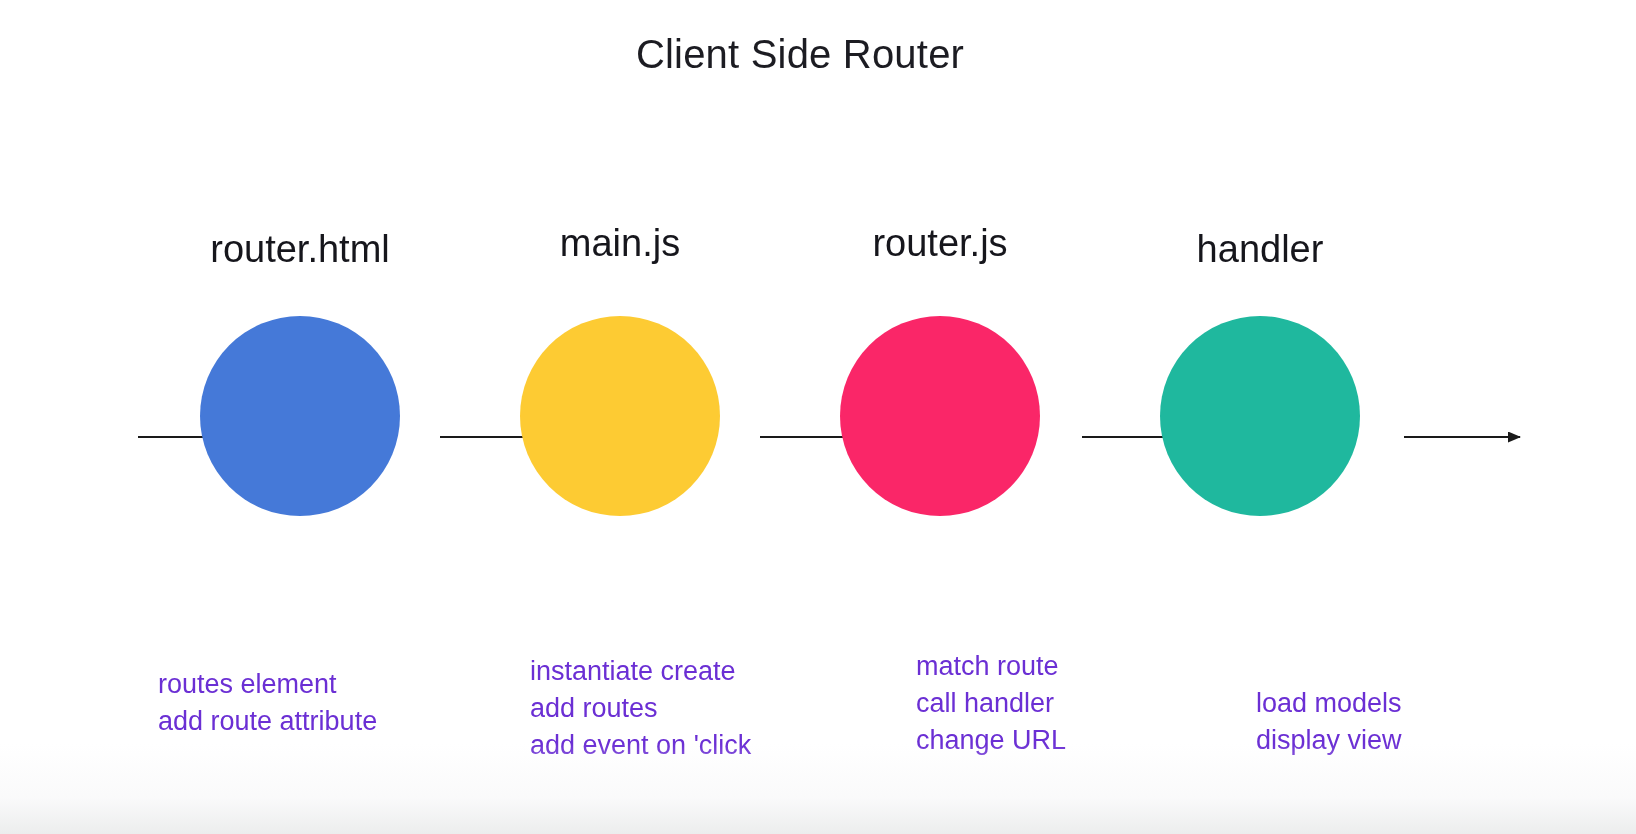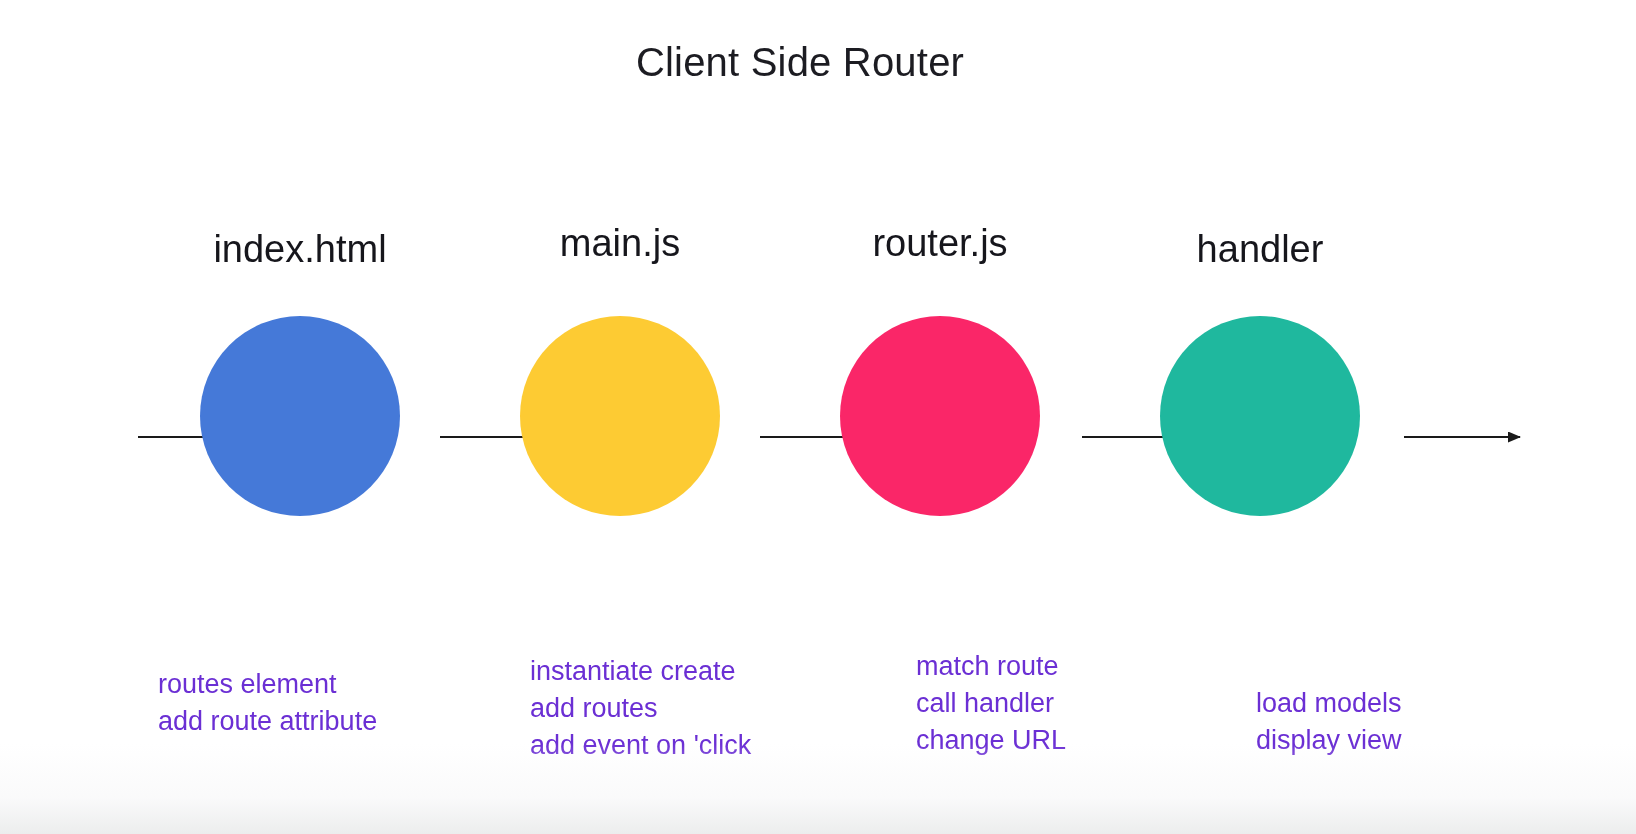--- a/index.html
+++ b/index.html
@@ -35,21 +35,20 @@
     width: 1636px;
     text-align: center;
     font-size: 40px;
     font-weight: 400;
     color: #1c1c22;
     letter-spacing: 0.2px;
   }
   #diagram-title .t-inner {
     display: inline-block;
     transform: translateX(-18px);
-    margin-top: 8px;
   }
 
   
   .node {
     position: absolute;
     top: 0;
     width: 300px;
   }
   .node-label {
     position: absolute;
@@ -110,21 +109,21 @@
     <g stroke="#1a1a1a" stroke-width="2.2" fill="none" marker-end="url(#ah)">
       <line x1="138" y1="437" x2="236" y2="437"></line>
       <line x1="440" y1="437" x2="562" y2="437"></line>
       <line x1="760" y1="437" x2="884" y2="437"></line>
       <line x1="1082" y1="437" x2="1206" y2="437"></line>
       <line x1="1404" y1="437" x2="1520" y2="437"></line>
     </g>
   </svg>
 
   <div class="node" style="left:150px">
-    <div class="node-label">index.html</div>
+    <div class="node-label">router.html</div>
     <div class="node-circle" style="background:#4579d8"></div>
   </div>
 
   <div class="node" style="left:470px">
     <div class="node-label" style="top:222px">main.js</div>
     <div class="node-circle" style="background:#fdcb33"></div>
   </div>
 
   <div class="node" style="left:790px">
     <div class="node-label" style="top:222px">router.js</div>

